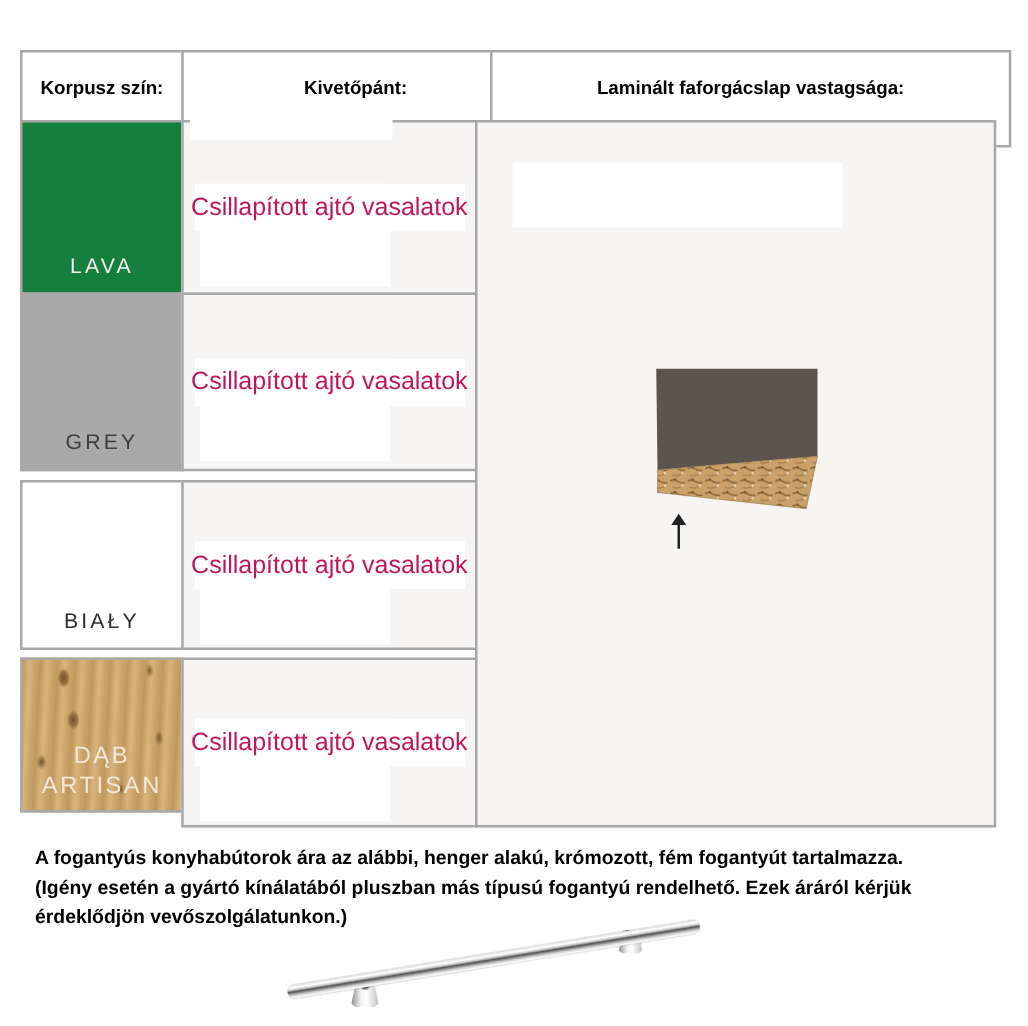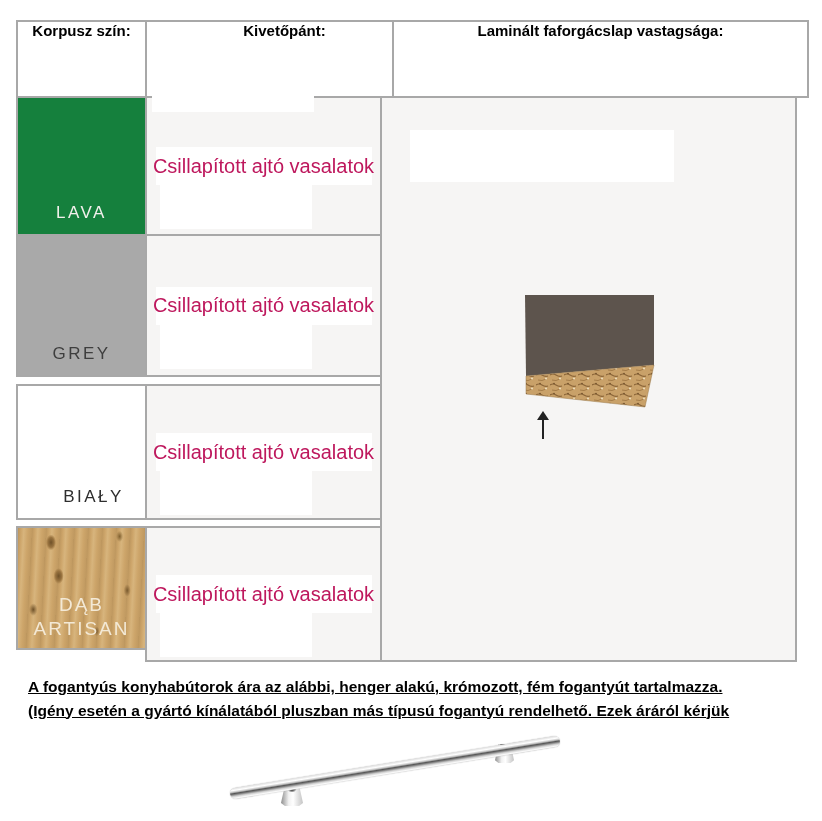--- a/index.html
+++ b/index.html
@@ -7,22 +7,22 @@
     width:822px;height:821px;position:relative;background:#ffffff;
     font-family:"Liberation Sans", sans-serif;overflow:hidden;
   }
   
   .cell{
     position:absolute;box-sizing:border-box;
     border:2px solid #a8a8a8;background:#ffffff;
   }
   .hdr{
     display:flex;justify-content:center;align-items:flex-start;
-    font-size:15px;font-weight:bold;color:#000;
-    background:#ffffff;text-align:center;
+    padding-top:20px;font-size:15px;font-weight:bold;color:#000;
+    background:#ffffff;text-align:center;margin-top:20px;
   }
   #cell-h1{left:16px;top:20px;width:131px;height:78px;}
   #cell-h2{left:145px;top:20px;width:279px;height:78px;}
   #cell-h3{left:392px;top:20px;width:417px;height:78px;}
 
   #cell-lava {left:16px;top:96px; width:131px;height:140px;background:#15803d;}
   #cell-grey {left:16px;top:234px;width:131px;height:143px;background:#a9a9a9;}
   #cell-bialy{left:16px;top:384px;width:131px;height:136px;background:#ffffff;}
   #cell-dab  {left:16px;top:526px;width:131px;height:124px;
     background-color:#cda56a;
@@ -38,21 +38,21 @@
         rgba(239,216,168,0.30) 6px, rgba(122,90,46,0) 10px,
         rgba(122,90,46,0.14) 14px);
   }
 
   .swatch-label{
     position:absolute;left:0;bottom:10px;width:100%;text-align:center;
     font-size:17px;font-weight:400;letter-spacing:2.5px;line-height:1.3;
   }
   #cell-lava  .swatch-label{color:#f2f0ec;}
   #cell-grey  .swatch-label{color:#3e3e3e;}
-  #cell-bialy .swatch-label{color:#2e2e2e;margin-left:12px;}
+  #cell-bialy .swatch-label{color:#2e2e2e;}
   #cell-dab   .swatch-label{color:#f3e9d6;font-size:19px;letter-spacing:2px;bottom:6px;padding:0 4px;box-sizing:border-box;}
 
   .hw{
     background:#f6f5f4;display:flex;justify-content:center;align-items:center;
   }
   #cell-hw1{left:145px;top:96px; width:237px;height:140px;}
   #cell-hw2{left:145px;top:234px;width:237px;height:143px;}
   #cell-hw3{left:145px;top:384px;width:237px;height:136px;}
   #cell-hw4{left:145px;top:526px;width:237px;height:136px;}
   .patch-a{position:absolute;left:9px;top:50%;transform:translateY(-50%);
@@ -69,21 +69,21 @@
   #arrow-head{position:absolute;left:155px;top:313px;width:0;height:0;
     border-left:6px solid transparent;border-right:6px solid transparent;
     border-bottom:9px solid #222;}
   #arrow-stem{position:absolute;left:160px;top:321px;width:2px;height:20px;background:#222;}
   #thick-label{position:absolute;left:140px;top:340px;width:140px;text-align:center;
     font-family:"DejaVu Sans", sans-serif;font-size:31px;font-weight:400;
     color:#2b2b2b;letter-spacing:1px;}
 
   
   #footer-note{position:absolute;left:28px;top:675px;width:780px;
-    font-size:15.5px;font-weight:bold;color:#000;line-height:23.5px;text-decoration:underline;}
+    font-size:15.5px;font-weight:bold;color:#000;line-height:23.5px;}
 
   
   .handle-foot{position:absolute;
     background:linear-gradient(90deg,#8f8f8f 0%,#f2f2f2 35%,#ffffff 55%,#c4c4c4 100%);
     clip-path:polygon(18% 0%, 82% 0%, 100% 86%, 82% 100%, 18% 100%, 0% 86%);}
   .handle-foot::before{content:"";position:absolute;top:0;left:28%;width:44%;height:34%;
     background:radial-gradient(ellipse at 50% 0%, #2f2f2f 0%, #555555 55%, rgba(85,85,85,0) 80%);}
   #handle-foot-1{left:281px;top:785px;width:22px;height:21px;}
   #handle-foot-2{left:495px;top:744px;width:19px;height:19px;}
   #handle-bar{position:absolute;left:228px;top:762px;width:334px;height:11px;
@@ -156,17 +156,18 @@
     <polygon points="4,84 132,73 123,115 4,102" fill="url(#chip)" stroke="#9a7a4c" stroke-width="0.5"></polygon>
   </svg>
 
   <div id="arrow-head"></div>
   <div id="arrow-stem"></div>
 </div>
 
 <div id="footer-note">
   <div>A fogantyús konyhabútorok ára az alábbi, henger alakú, krómozott, fém fogantyút tartalmazza.</div>
   <div>(Igény esetén a gyártó kínálatából pluszban más típusú fogantyú rendelhető. Ezek áráról kérjük</div>
+  <div>érdeklődjön vevőszolgálatunkon.)</div>
 </div>
 
 <div class="handle-foot" id="handle-foot-1"></div>
 <div class="handle-foot" id="handle-foot-2"></div>
 <div id="handle-bar"></div>
 
 </body></html>

